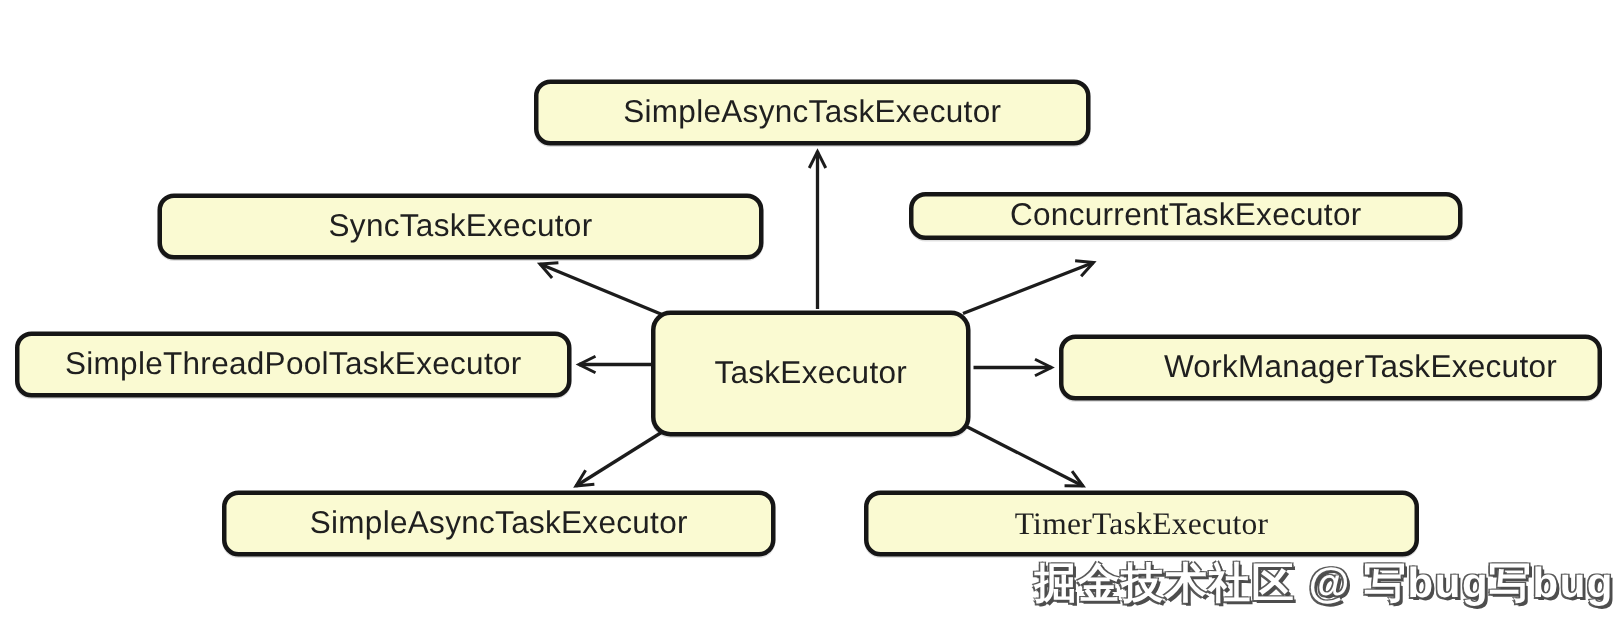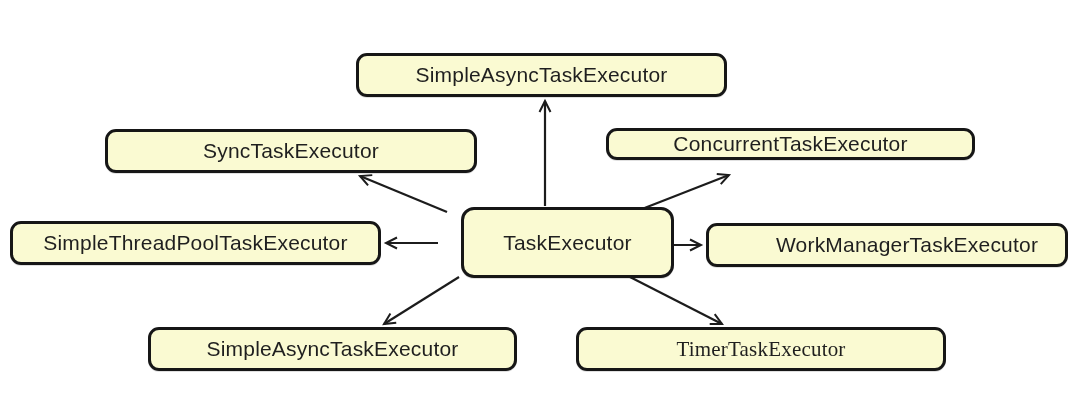--- a/index.html
+++ b/index.html
@@ -29,24 +29,24 @@
     display:flex;align-items:center;justify-content:center;
     color:var(--text);
     font-size:21px;
     letter-spacing:0.2px;
     white-space:nowrap;
     box-shadow:0 1px 0 rgba(0,0,0,0.12);
   }
   .node-center{border-radius:13px;}
   
   .n-simple-async        {left:356px; top:53px;  width:371px; height:44px;}
-  .n-sync                {left:105px; top:129px; width:372px; height:44px;}
+  .n-sync                {left:105px; top:129px; width:404px; height:44px;}
   .n-concurrent          {left:606px; top:128px; width:369px; height:32px;}
   .n-simple-thread-pool  {left:10px;  top:221px; width:371px; height:44px;}
-  .n-task-executor       {left:461px; top:207px; width:213px; height:71px;}
+  .n-task-executor       {left:434px; top:207px; width:213px; height:84px;}
   .n-work-manager        {left:706px; top:223px; width:362px; height:44px;padding-left:40px;}
   .n-thread-pool         {left:148px; top:327px; width:369px; height:44px;}
   .n-timer               {left:576px; top:327px; width:370px; height:44px;font-family:Liberation Serif, serif;}
   .watermark{
     position:absolute;
     right:4px;bottom:4px;
     font-size:28px;
     font-weight:bold;
     color:#ffffff;
     letter-spacing:1px;
@@ -104,14 +104,15 @@
   </div>
 
   <div class="node n-thread-pool">
     <span>SimpleAsyncTaskExecutor</span>
   </div>
 
   <div class="node n-timer">
     <span>TimerTaskExecutor</span>
   </div>
 
+  <div class="watermark">掘金技术社区 @ 写bug写bug</div>
 
 </div>
 
 </body></html>

